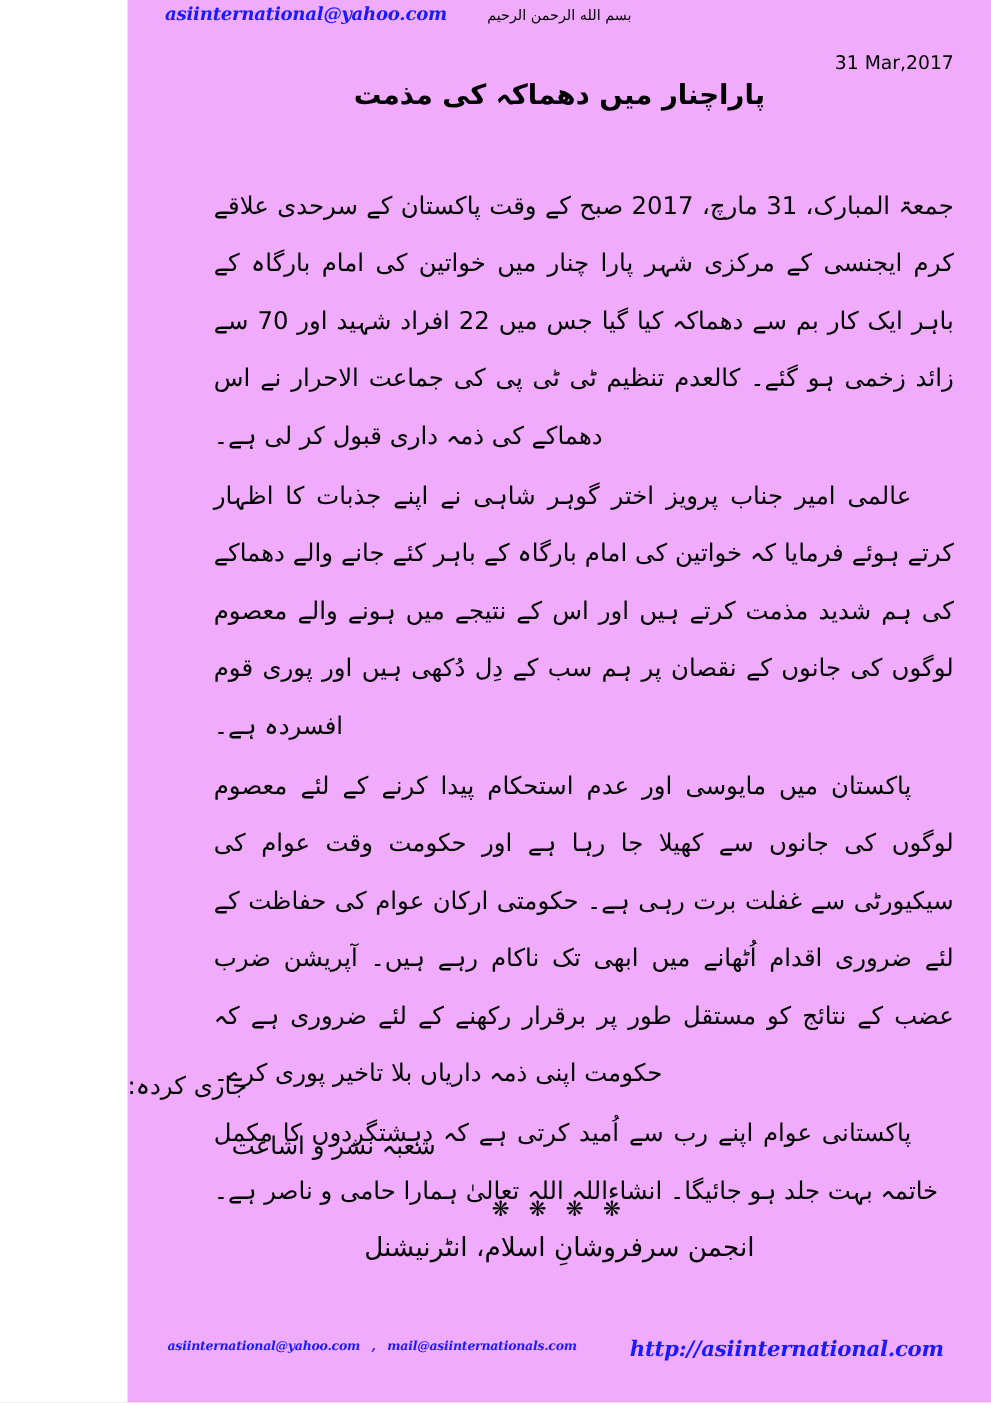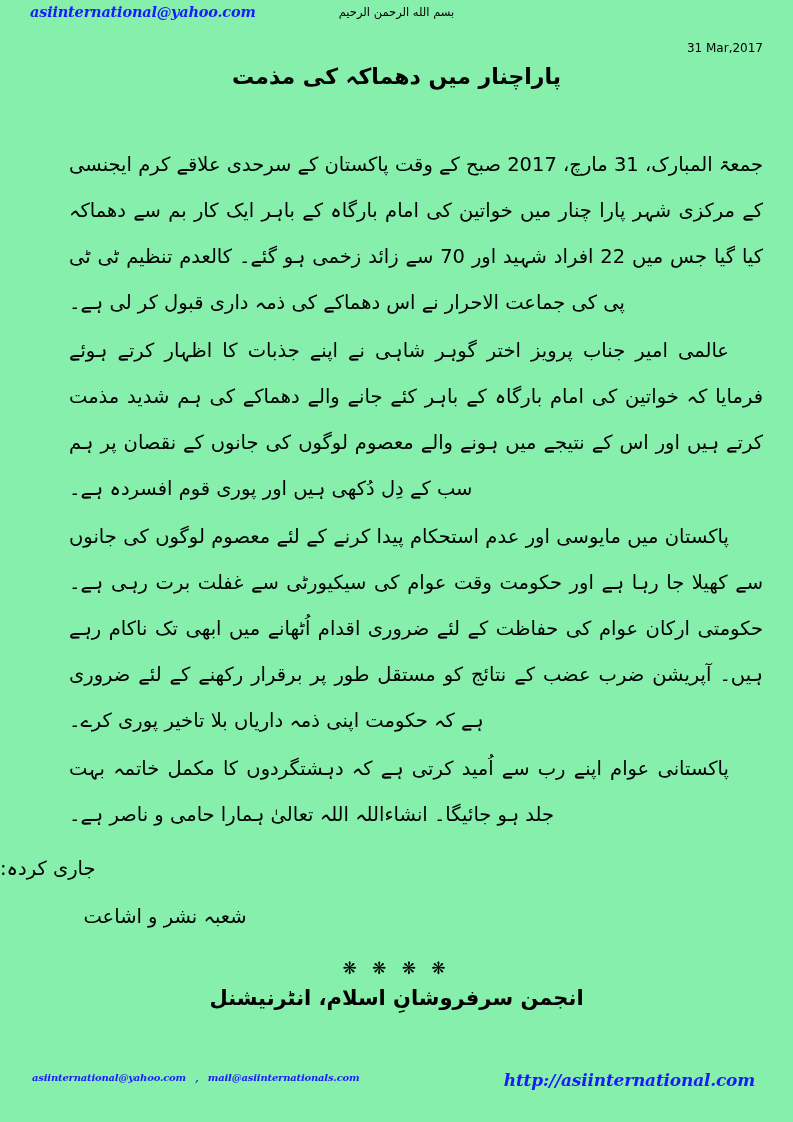--- a/index.html
+++ b/index.html
@@ -3,23 +3,23 @@
 <meta charset="utf-8">
 <title>Press Release</title>
 <style>
   html, body {
     margin: 0;
     padding: 0;
     background: #ffffff;
   }
   .page {
     position: relative;
-    width: 793px;
+    width: 691px;
     height: 1122px;
-    background: #86efac;
+    background: #f0abfc;
     overflow: hidden;
     font-family: "DejaVu Sans", "Liberation Sans", sans-serif;
   }
 
   
   .hdr-email {
     position: absolute;
     left: 30px;
     top: 3px;
     direction: ltr;
@@ -43,21 +43,21 @@
     direction: rtl;
   }
   .hdr-date {
     position: absolute;
     right: 30px;
     top: 41px;
     direction: ltr;
     text-align: right;
     color: #000000;
     font-family: "DejaVu Sans", "Liberation Sans", sans-serif;
-    font-size: 12px;
+    font-size: 15px;
     white-space: nowrap;
   }
 
   
   .doc-title {
     position: absolute;
     left: 0;
     right: 0;
     top: 46px;
     text-align: center;
@@ -139,21 +139,21 @@
   .org-name {
     position: absolute;
     left: 0;
     right: 0;
     top: 986px;
     text-align: center;
     direction: rtl;
     color: #000000;
     font-family: "DejaVu Sans", sans-serif;
     font-size: 21px;
-    font-weight: bold;
+    font-weight: normal;
   }
 
   
   .footer {
     position: absolute;
     left: 0;
     right: 0;
     top: 1072px;
     height: 34px;
     direction: ltr;

